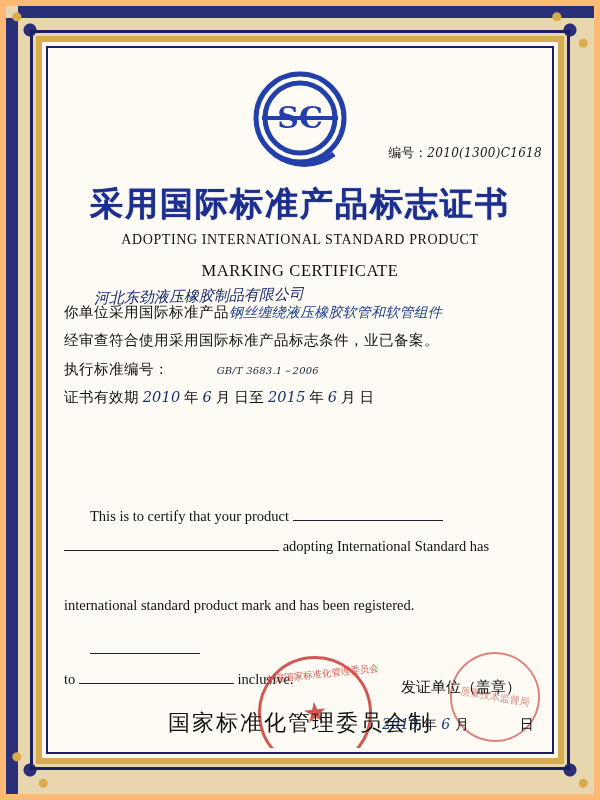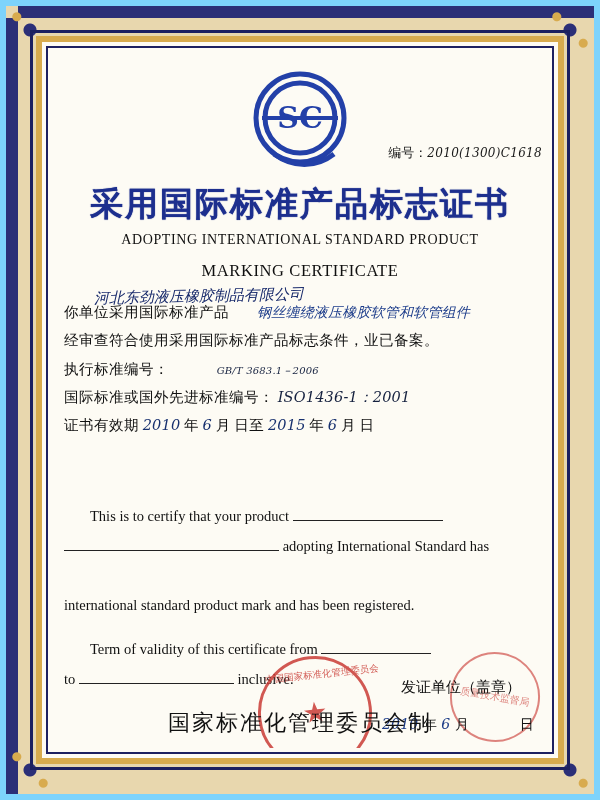--- a/index.html
+++ b/index.html
@@ -12,21 +12,21 @@
     height: 800px;
     overflow: hidden;
     font-family: "Liberation Serif", serif;
   }
 
   
   .certificate {
     position: relative;
     width: 600px;
     height: 800px;
-    background: #7dd3fc;
+    background: #fdba74;
     box-sizing: border-box;
   }
 
   
   .frame-outer {
     position: absolute;
     left: 6px;
     top: 6px;
     right: 6px;
     bottom: 6px;
@@ -167,21 +167,21 @@
   }
   .line { position: relative; white-space: nowrap; }
   .cn { font-family: "DejaVu Serif", serif; font-size: 14.5px; letter-spacing: .5px; }
 
   .hw {
     font-family: "DejaVu Serif", serif;
     font-style: italic;
     color: #17306e;
     letter-spacing: .2px;
   }
-  .hw-blue { color: #1c3c8a; margin-left: 28px; }
+  .hw-blue { color: #1c3c8a; }
   .hw-dark { color: #15213f; }
 
   .company {
     position: absolute;
     left: 30px;
     top: -16px;
     font-size: 15px;
     color: #182a6b;
     font-family: "DejaVu Serif", serif;
     font-style: italic;
@@ -341,24 +341,20 @@
 
       <div class="line">
         <span class="cn">经审查符合使用采用国际标准产品标志条件，业已备案。</span>
       </div>
 
       <div class="line">
         <span class="cn">执行标准编号：</span>
         <span class="hw hw-dark" style="font-size:10px;margin-left:44px;">GB/T 3683.1－2006</span>
       </div>
 
-      <div class="line">
-        <span class="cn">国际标准或国外先进标准编号：</span>
-        <span class="hw hw-dark" style="font-size:14.5px;">ISO1436-1：2001</span>
-      </div>
 
       <div class="line">
         <span class="cn">证书有效期</span>
         <span class="hw">2010</span>
         <span class="cn">年</span>
         <span class="hw">6</span>
         <span class="cn">月</span>
         <span class="cn">日至</span>
         <span class="hw">2015</span>
         <span class="cn">年</span>
@@ -371,21 +367,20 @@
     <div class="en-para">
       <p class="indent">
         <span>This is to certify that your product</span>
         <span class="ul" style="width:150px;"></span><br>
         <span class="ul" style="width:215px;"></span>
         <span>adopting International Standard has</span><br>
         <br>
         <span>international standard product mark and has been registered.</span>
       </p>
       <p class="indent">
-        <span>Term of validity of this certificate from</span>
         <span class="ul" style="width:110px;"></span><br>
         <span>to</span>
         <span class="ul" style="width:155px;"></span>
         <span>inclusive.</span>
       </p>
     </div>
 
     <div class="stamp stamp-main">
       <div class="stamp-ring-text">
         <span style="transform:translate(-46px,-44px) rotate(0deg);">中国国家标准化管理委员会</span>

